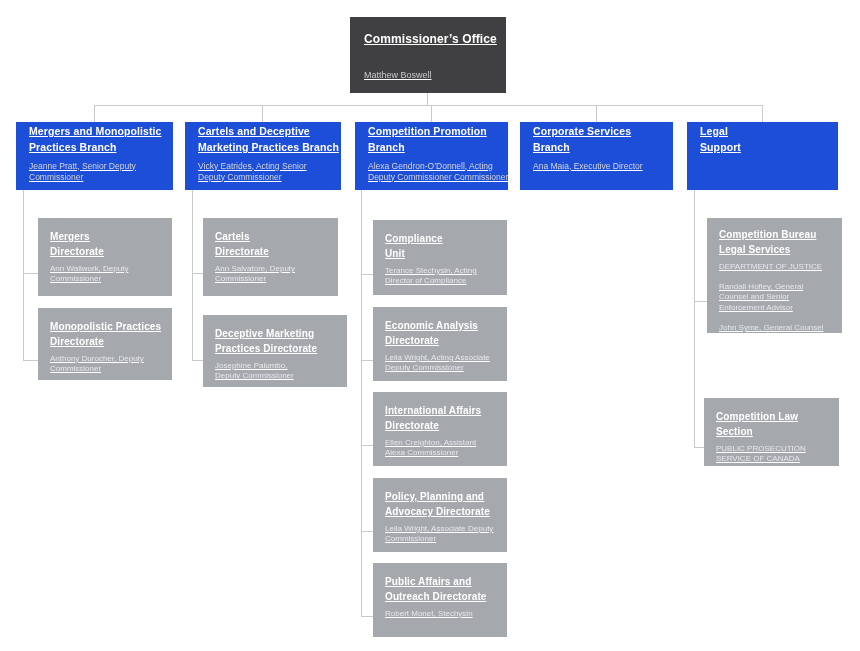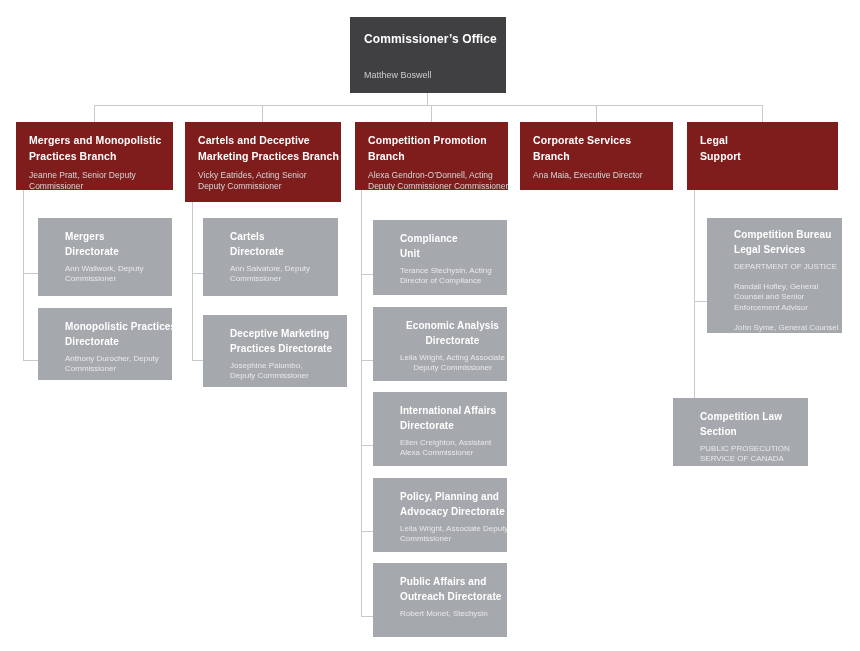--- a/index.html
+++ b/index.html
@@ -3,56 +3,56 @@
 <meta charset="utf-8">
 <style>
   html,body { margin:0; padding:0; background:#ffffff; }
   .canvas {
     position:relative; width:860px; height:651px; background:#ffffff;
     font-family:"Liberation Sans", sans-serif; overflow:hidden;
   }
   .hline { position:absolute; height:1px; background:#c9cacb; }
   .vline { position:absolute; width:1px;  background:#c9cacb; }
 
-  .box { position:absolute; box-sizing:border-box; overflow:hidden; color:#ffffff; }
+  .box { position:absolute; box-sizing:border-box; overflow:hidden; color:#ffffff;text-decoration:underline; }
   .root-box   { background:#404042; padding:14px 8px 8px 14px; }
-  .branch-box { background:#7f1d1d; padding:11px 2px 6px 13px; }
-  .child-box  { background:#a5a8ac; padding:11px 2px 6px 27px; }
+  .branch-box { background:#1d4ed8; padding:2px 2px 6px 13px; }
+  .child-box  { background:#a5a8ac; padding:11px 2px 6px 12px; }
 
   .title { font-weight:bold; white-space:pre; letter-spacing:0.1px; }
   .root-box   .title { font-size:12px;   line-height:1.4; }
   .branch-box .title { font-size:10.5px; line-height:1.5; }
   .child-box  .title { font-size:10px;   line-height:1.5; }
 
   .subtitle { white-space:pre; }
   .root-box   .subtitle { font-size:9px;   line-height:1.3;  color:#cbcccd; margin-top:22px; }
   .branch-box .subtitle { font-size:8.5px; line-height:1.3;  color:#d4d6d8; margin-top:5px; }
   .child-box  .subtitle { font-size:8px;   line-height:1.3;  color:#e8e9ea; margin-top:5px; }
 
   .legal-services { padding-top:9px; }
   .legal-services .subtitle { line-height:1.27; }
 
   
   .pos-root { left:350px; top:17px;  width:156px; height:76px; }
   .pos-b0 { left:16px;  top:122px; width:157px; height:68px; }
-  .pos-b1 { left:185px; top:122px; width:156px; height:80px; }
+  .pos-b1 { left:185px; top:122px; width:156px; height:68px; }
   .pos-b2 { left:355px; top:122px; width:153px; height:68px; }
   .pos-b3 { left:520px; top:122px; width:153px; height:68px; }
   .pos-b4 { left:687px; top:122px; width:151px; height:68px; }
   .pos-u0 { left:38px;  top:218px; width:134px; height:78px; }
   .pos-u1 { left:38px;  top:308px; width:134px; height:72px; }
   .pos-u2 { left:203px; top:218px; width:135px; height:78px; }
   .pos-u3 { left:203px; top:315px; width:144px; height:72px; }
   .pos-u4 { left:373px; top:220px; width:134px; height:75px; }
-  .pos-u5 { left:373px; top:307px; width:134px; height:74px;text-align:center; }
+  .pos-u5 { left:373px; top:307px; width:134px; height:74px; }
   .pos-u6 { left:373px; top:392px; width:134px; height:74px; }
   .pos-u7 { left:373px; top:478px; width:134px; height:74px; }
   .pos-u8 { left:373px; top:563px; width:134px; height:74px; }
   .pos-u9  { left:707px; top:218px; width:135px; height:115px; }
-  .pos-u10 { left:673px; top:398px; width:135px; height:68px; }
+  .pos-u10 { left:704px; top:398px; width:135px; height:68px; }
 </style>
 </head>
 <body>
 
 <div class="canvas">
 
   <div class="vline" style="left:427px; top:93px;  height:12px;"></div>
   <div class="hline" style="left:94px;  top:105px; width:668px;"></div>
   <div class="vline" style="left:94px;  top:105px; height:17px;"></div>
   <div class="vline" style="left:262px; top:105px; height:17px;"></div>

